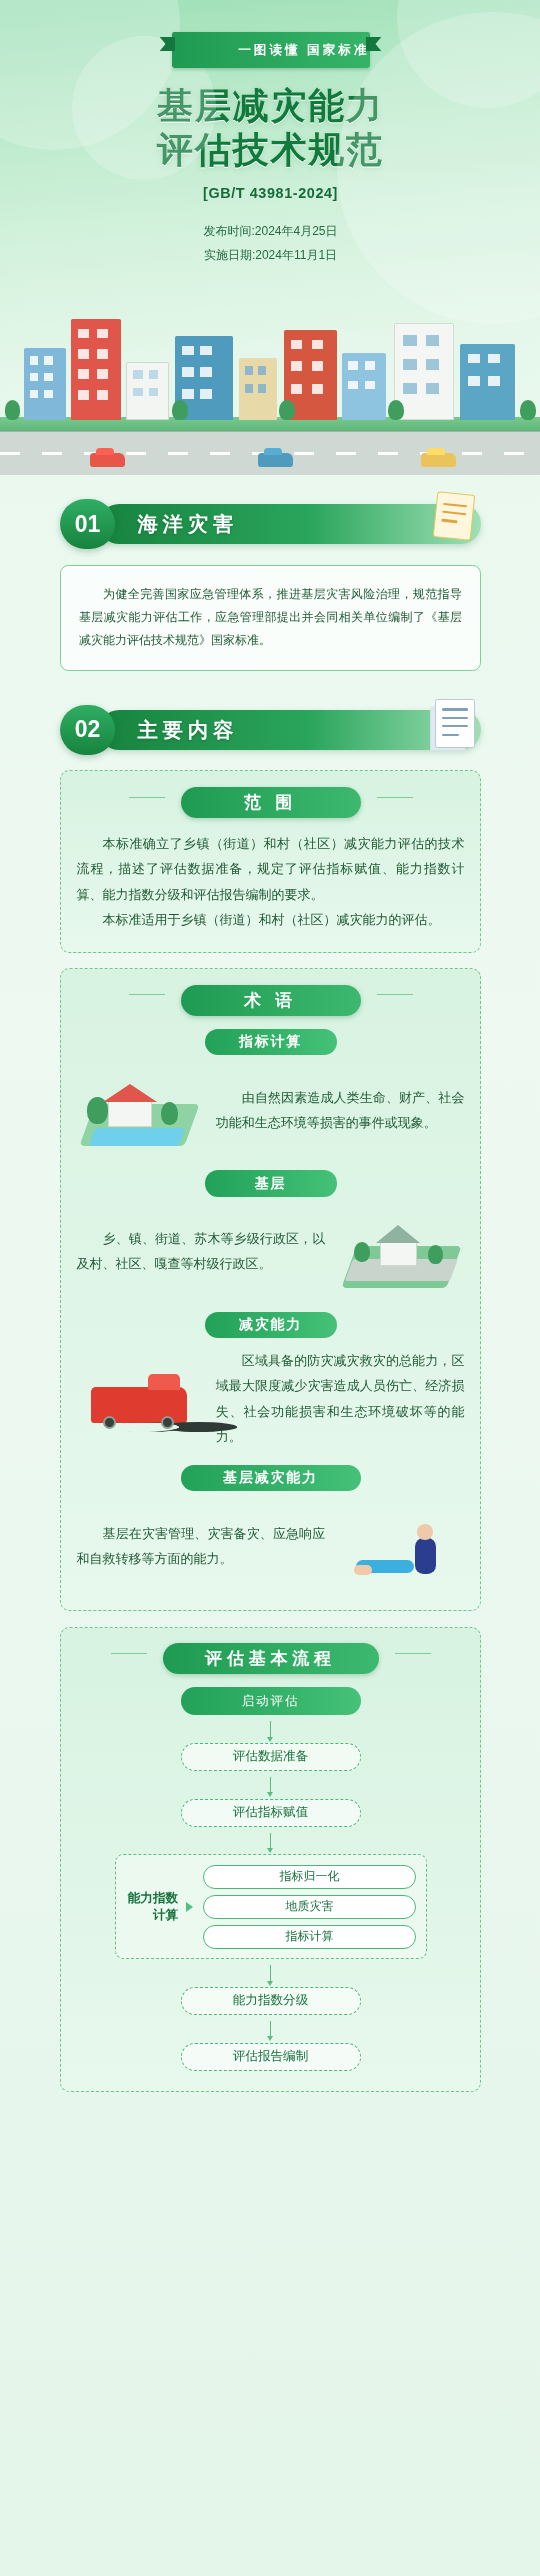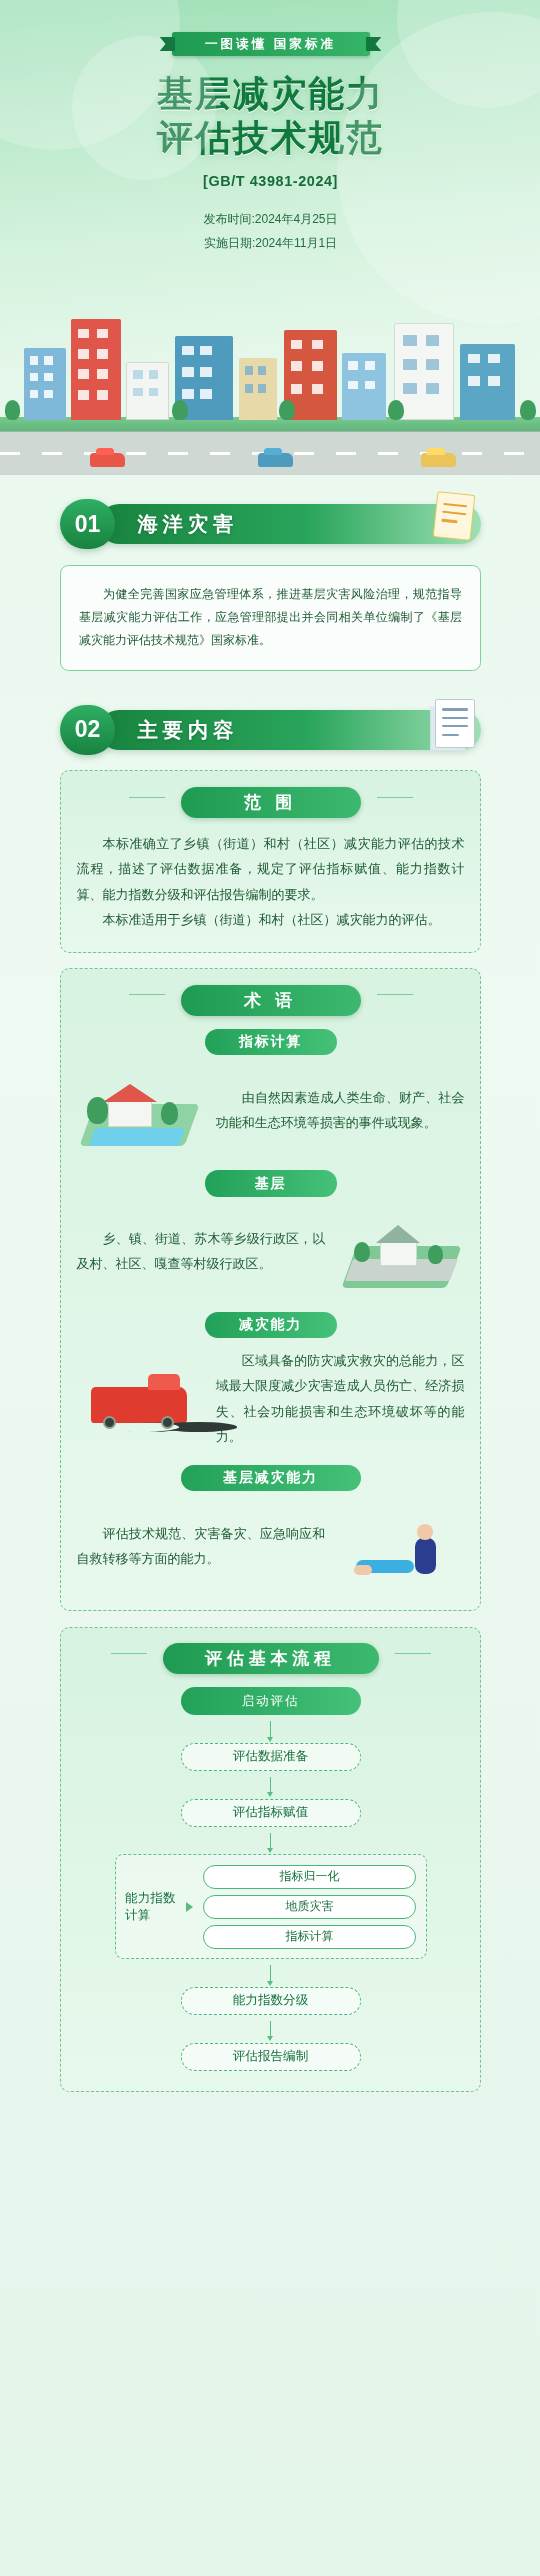--- a/index.html
+++ b/index.html
@@ -31,26 +31,26 @@
   }
   .b1 { width: 252px; height: 252px; left: -72px; top: -102px; }
   .b2 { width: 180px; height: 180px; right: -36px; top: -72px; background: rgba(255,255,255,0.18); }
   .b3 { width: 312px; height: 312px; right: -108px; top: 12px; background: rgba(255,255,255,0.12); }
   .b4 { width: 144px; height: 144px; left: 72px; top: 36px; background: rgba(255,255,255,0.10); }
 
   .ribbon {
     position: relative;
     margin: 32px auto 0;
     width: 198px;
-    height: 24px;
+    height: 36px;
     background: linear-gradient(90deg,#1f9a52,#35b468);
     border-radius: 2.4px;
     display: flex;
     align-items: center;
-    justify-content: center;
+    justify-content: flex-end;
     box-shadow: 0 1.2px 3px rgba(22,100,55,0.25);
   }
   .ribbon::before, .ribbon::after {
     content: "";
     position: absolute;
     top: 4.8px;
     width: 15.6px; height: 14.4px;
     background: #14773d;
   }
   .ribbon::before { left: -12px; clip-path: polygon(0 0,100% 0,100% 100%,0 100%,6px 50%); }
@@ -448,23 +448,23 @@
     display: flex;
     align-items: center;
     gap: 8.4px;
     background: rgba(255,255,255,0.35);
   }
   .group-label {
     flex: 0 0 53px;
     width: 53px;
     font-size: 12.6px;
     color: #17713e;
-    font-weight: normal;
+    font-weight: bold;
     line-height: 1.35;
-    text-align: left;
+    text-align: right;
   }
   .group-caret {
     flex: 0 0 8.4px;
     width: 0; height: 0;
     border-top: 5.4px solid transparent;
     border-bottom: 5.4px solid transparent;
     border-left: 7.2px solid #57bd83;
   }
   .group-items { flex: 1; display: flex; flex-direction: column; gap: 6px; }
   .group-items .flow-node { width: 100%; height: 24px; font-size: 12px; }
@@ -682,21 +682,21 @@
       <div class="term-row rev">
         <div class="term-art">
           <div class="rescue">
             <div class="person" style="left:6px;bottom:3.6px;width:58px;height:13.2px;background:#3bb0e0;border-radius:7.2px;"></div>
             <div class="person" style="left:3.6px;bottom:1.2px;width:18px;height:10.8px;background:#f0c9a8;border-radius:6px;"></div>
             <div class="person" style="left:65px;bottom:2.4px;width:20.4px;height:36px;background:#2b3d8f;border-radius:8.4px;"></div>
             <div class="person" style="left:67px;bottom:37px;width:15.6px;height:15.6px;background:#f0c9a8;border-radius:50%;"></div>
           </div>
         </div>
         <div class="term-text body-text">
-          <p>评估技术规范、灾害备灾、应急响应和自救转移等方面的能力。</p>
+          <p>基层在灾害管理、灾害备灾、应急响应和自救转移等方面的能力。</p>
         </div>
       </div>
     </div>
   </div>
 
   <div class="flow-wrap">
     <div class="pill-title" style="width:216px">评估基本流程</div>
 
     <div class="flow-node solid">启动评估</div>
     <div class="arrow"></div>

